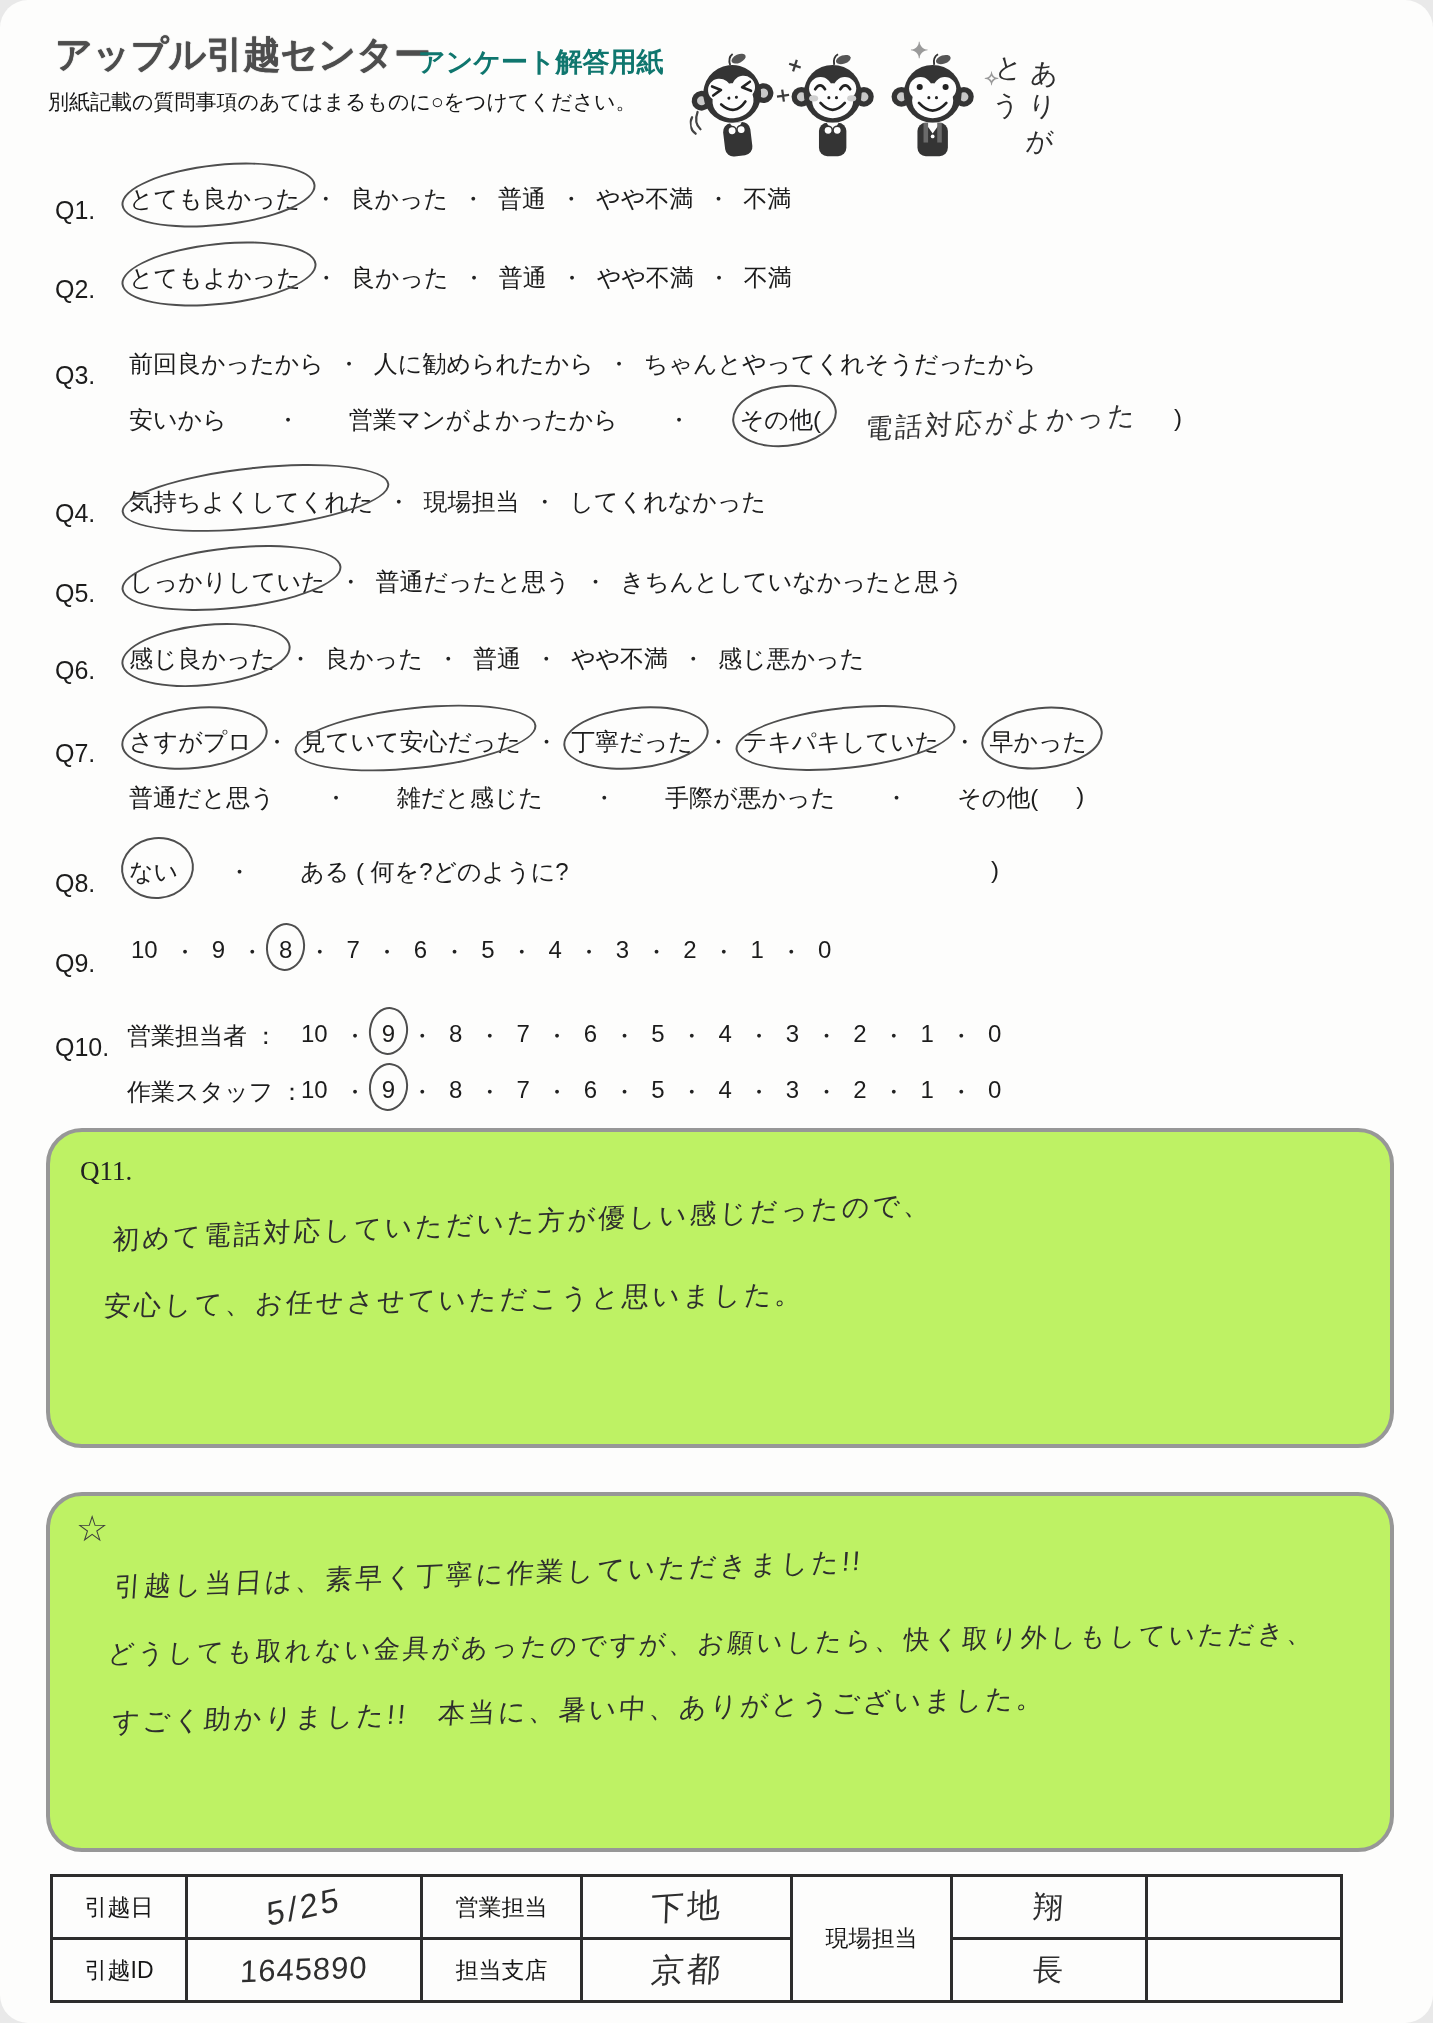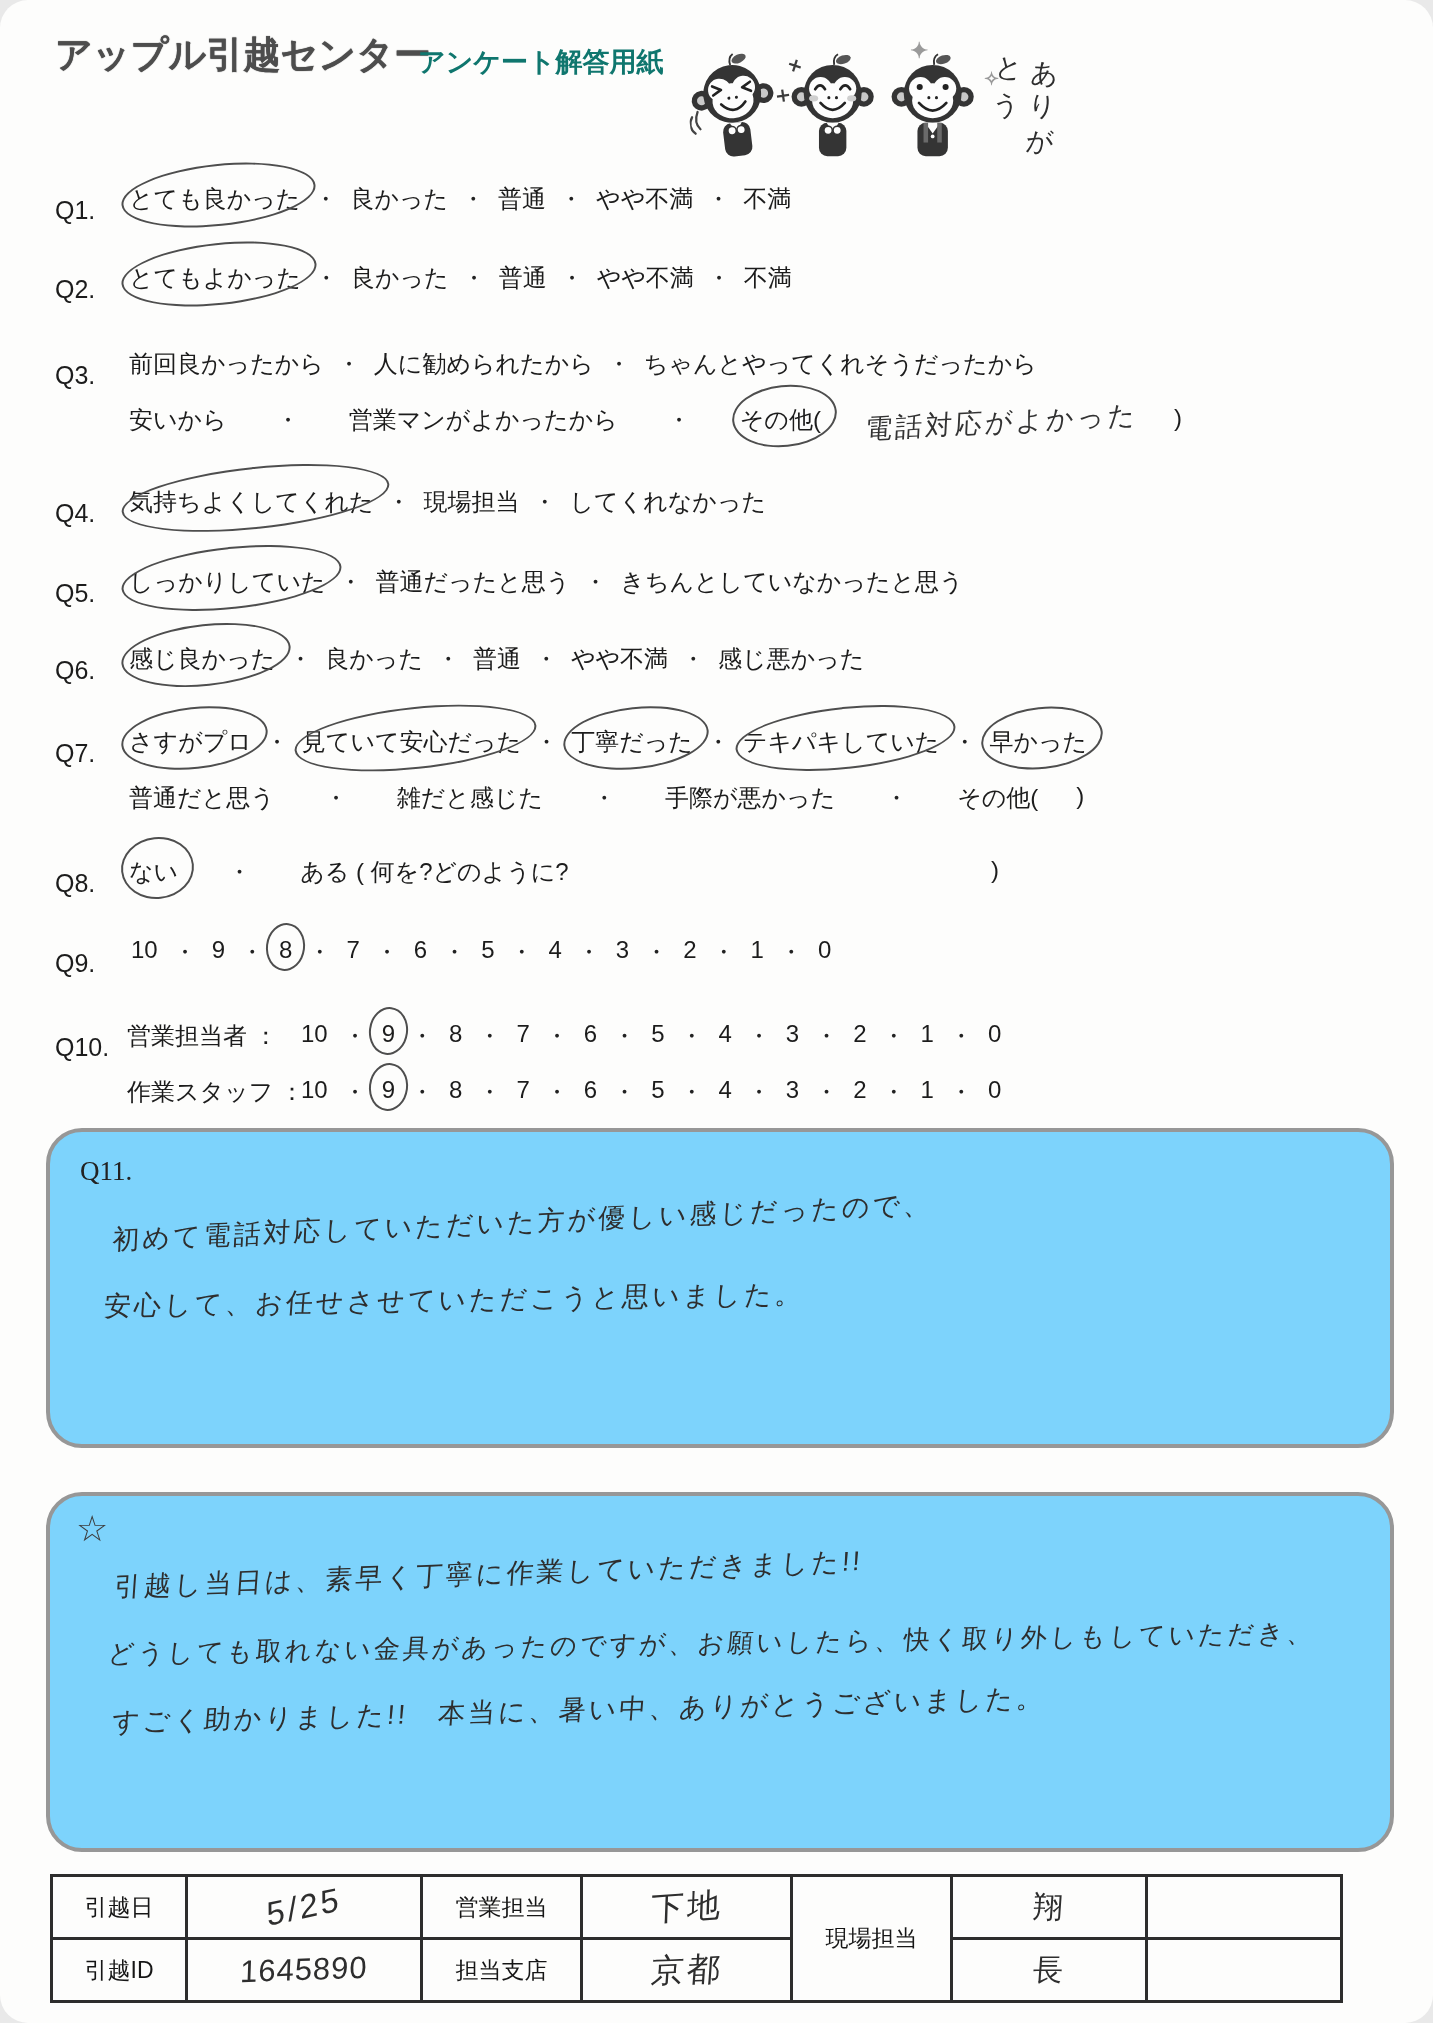--- a/index.html
+++ b/index.html
@@ -45,21 +45,21 @@
   .tk-hand{font-size:27px;color:#333;transform:rotate(-3deg) skewX(-6deg);
            letter-spacing:3px;margin-left:6px;}
   .num{padding:0 4px;}
   .circled{position:relative;}
   .circled::after{content:"";position:absolute;left:-6px;right:-14px;top:-19px;bottom:-11px;
     border:2.5px solid #4e4e4e;border-radius:50%;transform:rotate(-6deg);pointer-events:none;}
   .num.circled::after{left:-9px;right:-9px;top:-13px;bottom:-7px;transform:rotate(7deg);}
 
   
   .big-box{position:absolute;left:46px;width:1340px;border:4px solid #979797;border-radius:36px;
-           background:#7dd3fc;}
+           background:#bef264;}
   #q11-box{top:1128px;height:312px;}
   #comment-box{top:1492px;height:352px;}
   .q11-label{position:absolute;left:30px;top:24px;font-family:"Liberation Serif",serif;
              font-size:27px;color:#222;}
   .hand{color:#2e2e2e;letter-spacing:3px;}
   .hand-line{position:absolute;font-size:27px;white-space:nowrap;}
   .h11-1{left:62px;top:72px;transform:rotate(-2.5deg) skewX(-5deg);}
   .h11-2{left:54px;top:150px;transform:rotate(-1deg) skewX(-5deg);}
   .star-mark{position:absolute;left:26px;top:12px;font-size:36px;color:#3d3d3d;}
   .hc-1{left:64px;top:60px;transform:rotate(-2deg) skewX(-6deg);}
@@ -78,20 +78,21 @@
   .fv-branch{transform:rotate(-2deg) skewX(-6deg);}
   .fv-site{transform:skewX(-4deg);font-size:30px;}
 </style>
 </head>
 <body>
 
 <div class="page">
 
   <div class="brand">アップル引越センター</div>
   <div class="form-title">アンケート解答用紙</div>
+  <div class="instruction">別紙記載の質問事項のあてはまるものに○をつけてください。</div>
 
   <div class="mascots">
     <svg class="monkey-1" width="106" height="132" viewBox="0 0 120 140">
       <path d="M4 78 Q-4 90 6 100" fill="none" stroke="#444" stroke-width="3" stroke-linecap="round"></path>
       <path d="M12 72 Q5 86 13 95" fill="none" stroke="#444" stroke-width="3" stroke-linecap="round"></path>
       <path d="M62 16 Q60 6 67 2" stroke="#333" fill="none" stroke-width="2.5"></path>
       <ellipse cx="74" cy="9" rx="10" ry="5.5" fill="#565656" transform="rotate(-18 74 9)"></ellipse>
       <circle cx="19" cy="58" r="13" fill="#343434"></circle>
         <circle cx="19" cy="58" r="6" fill="#c9c9c9"></circle>
       <circle cx="101" cy="58" r="13" fill="#343434"></circle>

